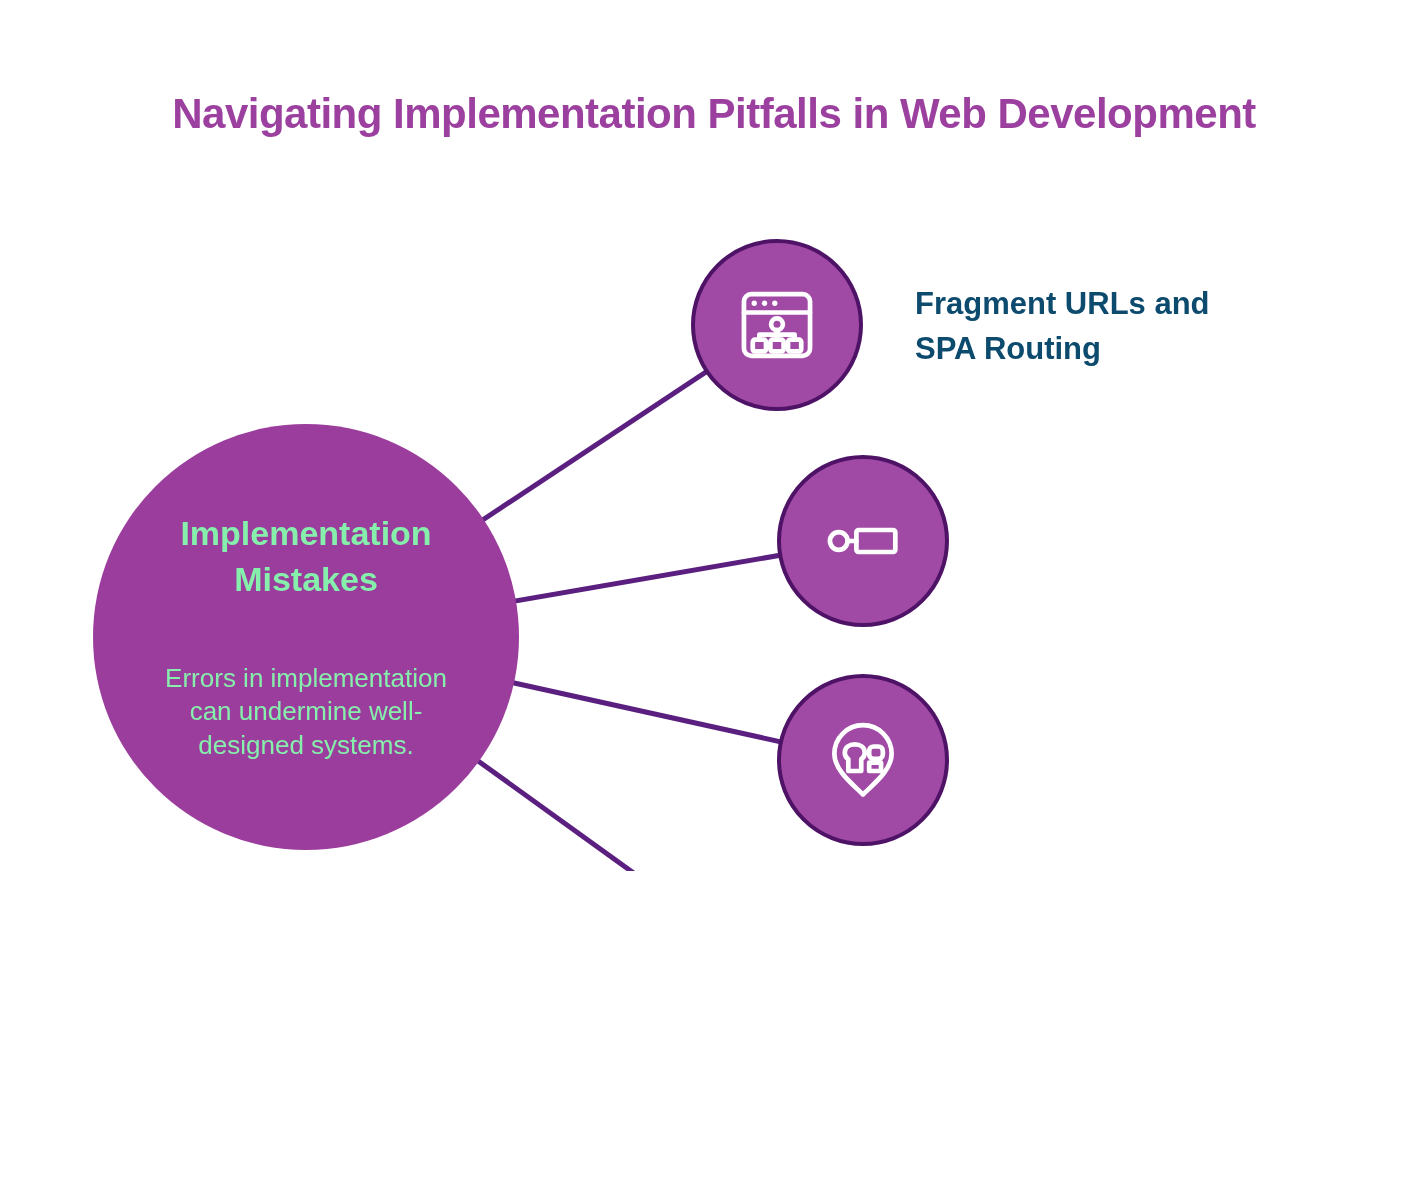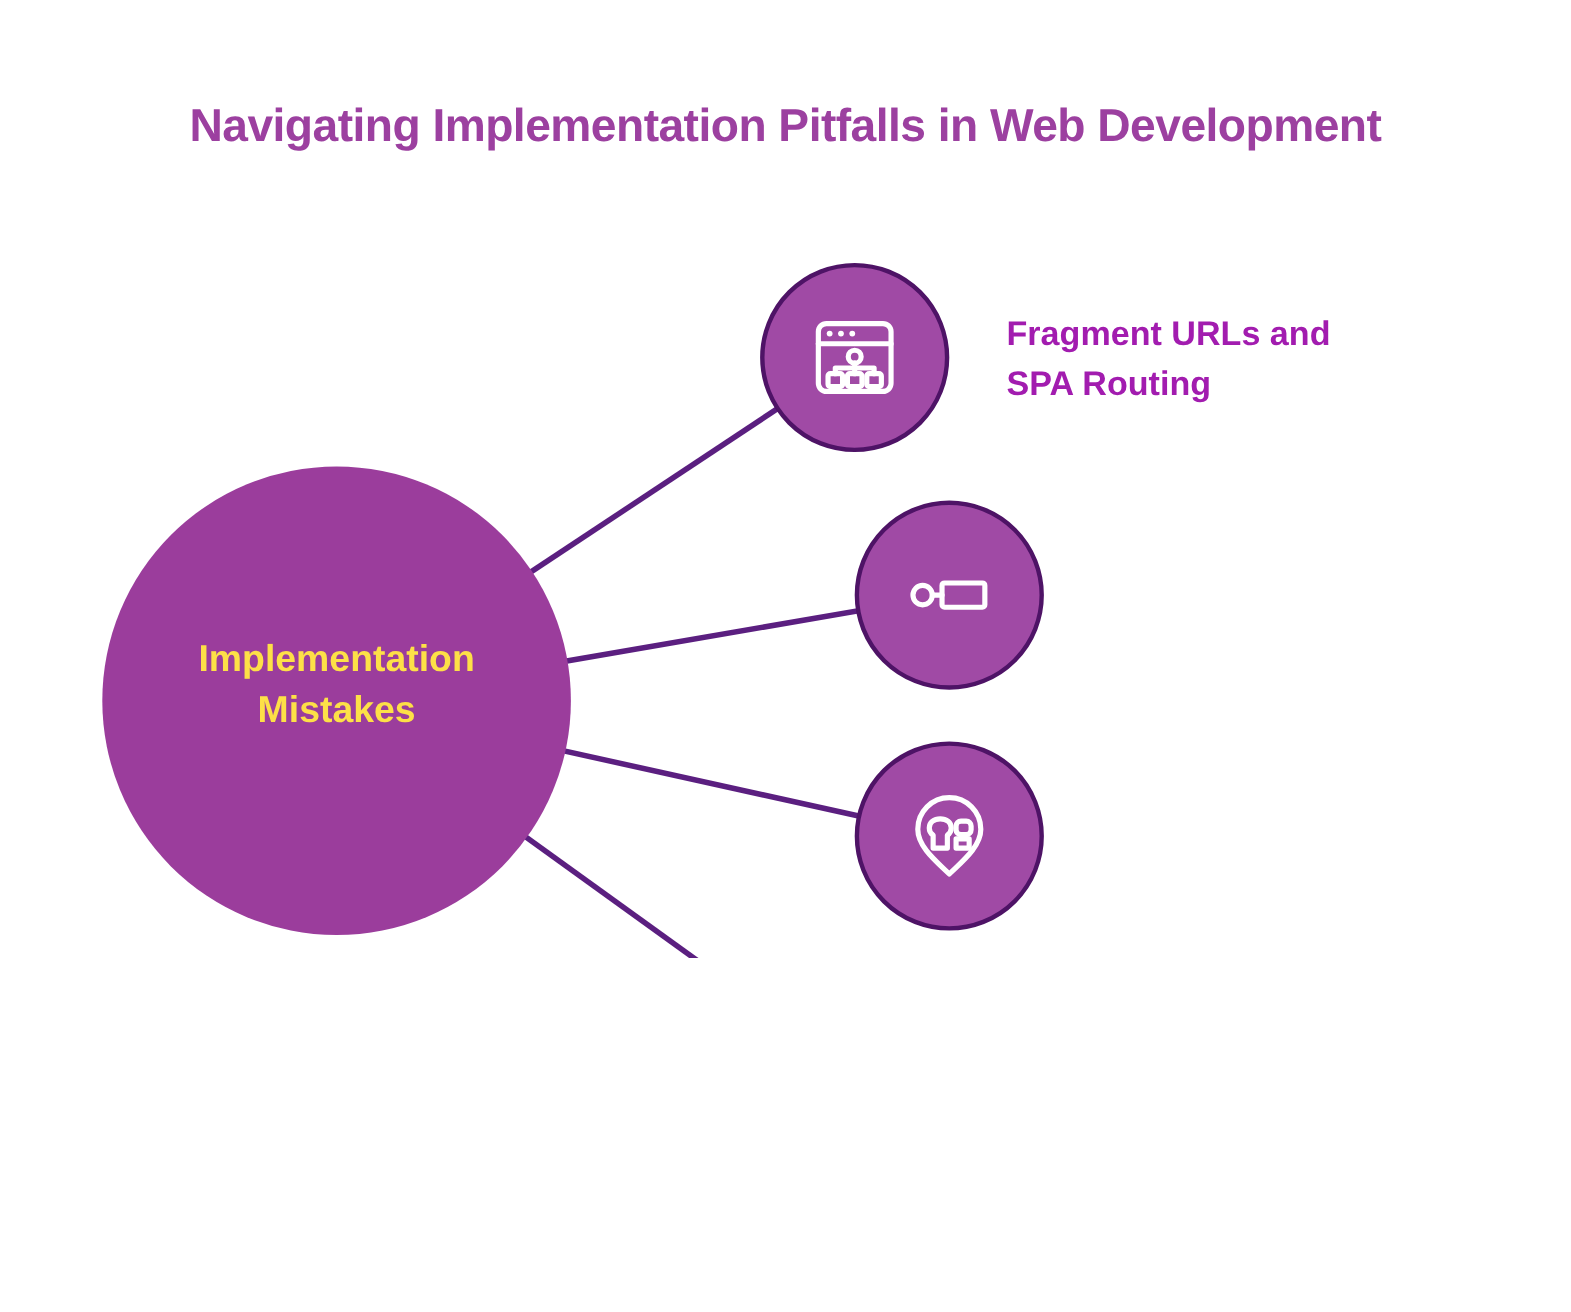--- a/index.html
+++ b/index.html
@@ -44,21 +44,21 @@
     top: 424px;
     width: 426px;
     height: 426px;
     border-radius: 50%;
     background: #9B3D9C;
     display: flex;
     flex-direction: column;
     align-items: center;
     justify-content: center;
     text-align: center;
-    color: #fde047;
+    color: #86efac;
     padding: 0 38px;
     gap: 31px;
   }
   .center-heading {
     font-size: 34px;
     font-weight: bold;
     line-height: 1.35;
     white-space: pre-line;
     margin-bottom: 28px;
   }
@@ -91,21 +91,21 @@
   .sat-1 { left: 691px; top: 239px; }
   .sat-2 { left: 777px; top: 455px; }
   .sat-3 { left: 777px; top: 674px; }
   .sat-4 { left: 692px; top: 891px; }
 
   .node-label {
     position: absolute;
     font-size: 31px;
     font-weight: bold;
     line-height: 45px;
-    color: #a21caf;
+    color: #0c4a6e;
     white-space: pre-line;
   }
   .label-1 { left: 915px;  top: 281px; }
   .label-2 { left: 1000px; top: 474px; }
   .label-3 { left: 1000px; top: 716px; }
   .label-4 { left: 912px;  top: 908px; }
 </style>
 </head>
 <body>
 
@@ -116,20 +116,23 @@
   <svg class="connectors" aria-hidden="true">
     <line x1="306" y1="637" x2="777" y2="325"></line>
     <line x1="306" y1="637" x2="863" y2="541"></line>
     <line x1="306" y1="637" x2="863" y2="760"></line>
     <line x1="306" y1="637" x2="778" y2="977"></line>
   </svg>
 
   <div class="center-node">
     <div class="center-heading">Implementation
 Mistakes</div>
+    <div class="center-desc">Errors in implementation
+can undermine well-
+designed systems.</div>
   </div>
 
   <div class="sat-node sat-1">
     <svg viewBox="0 0 64 64" width="94" height="94">
       <rect x="9.5" y="11" width="45" height="42" rx="5"></rect>
       <line x1="9.5" y1="23.5" x2="54.5" y2="23.5"></line>
       <circle class="dot" cx="16.5" cy="17.2" r="1.8"></circle>
       <circle class="dot" cx="23.5" cy="17.2" r="1.8"></circle>
       <circle class="dot" cx="30.5" cy="17.2" r="1.8"></circle>
       <circle cx="32" cy="31.5" r="4"></circle>

